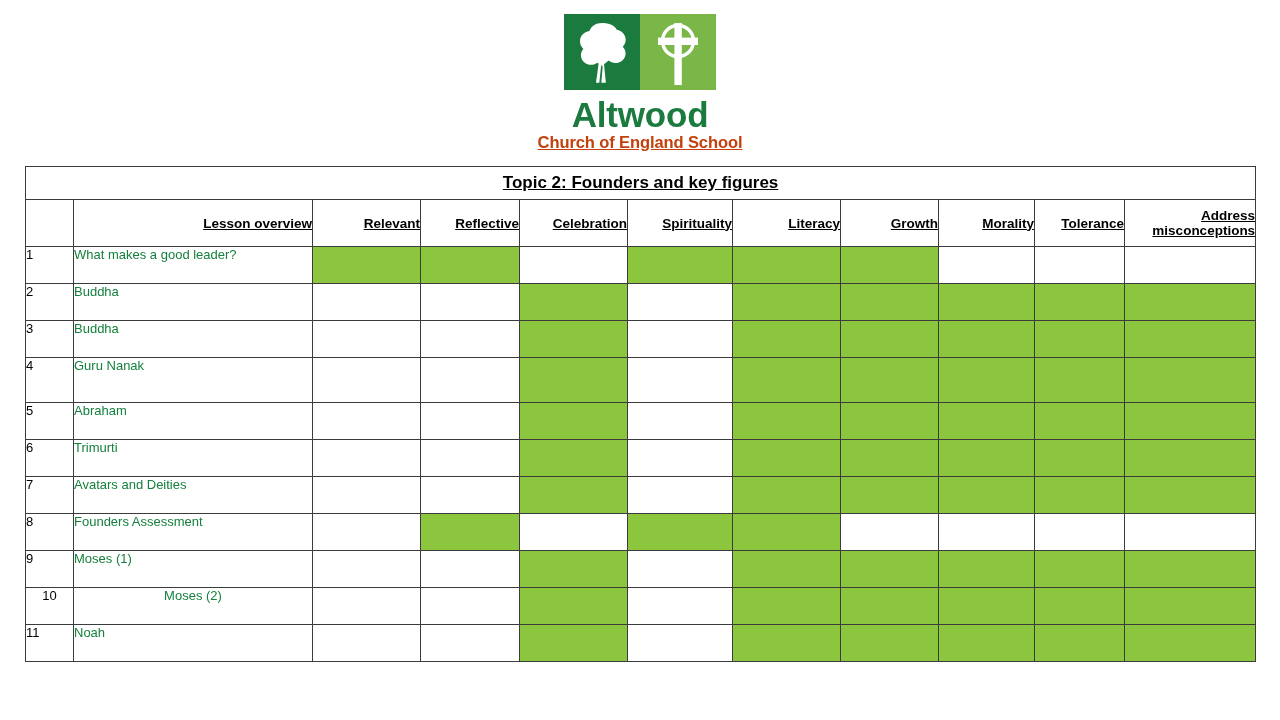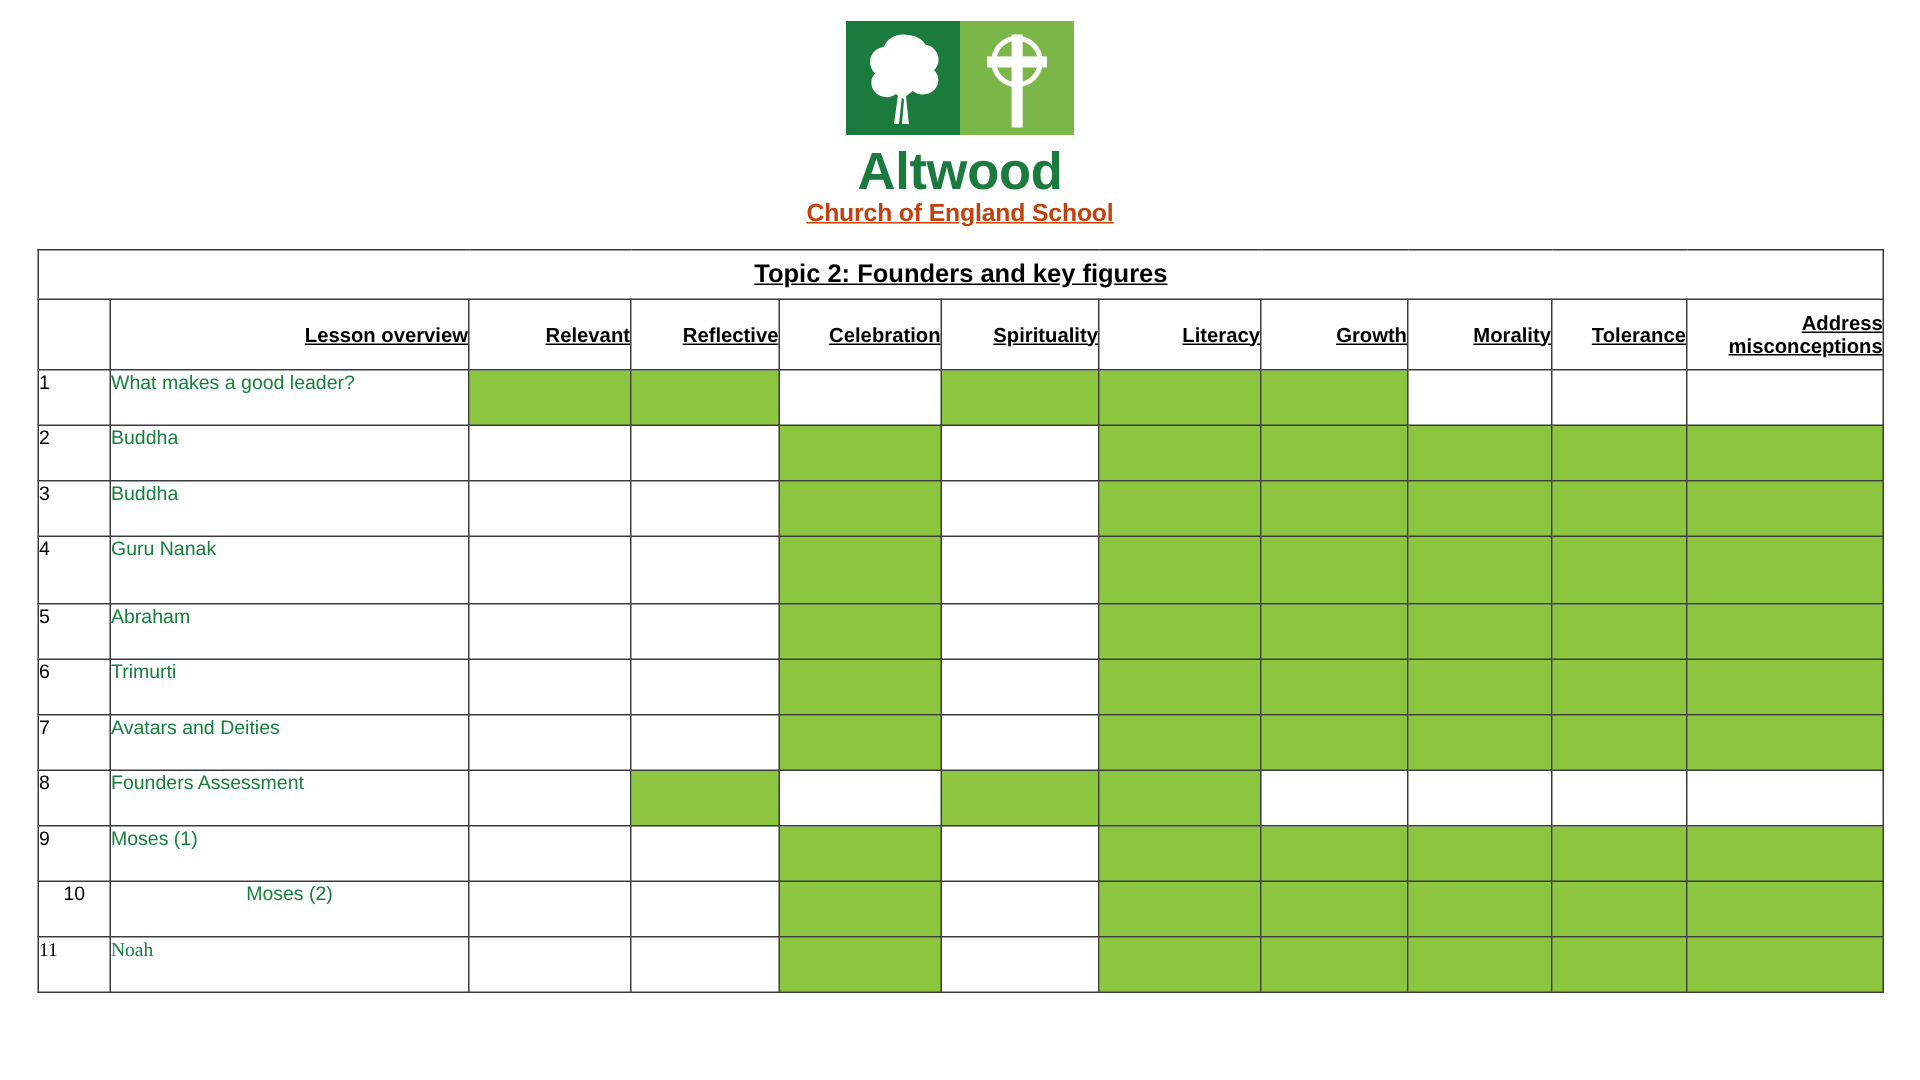--- a/index.html
+++ b/index.html
@@ -128,21 +128,21 @@
   tr.r1 td { height: 37px; }
   tr.r2 td { height: 37px; }
   tr.r3 td { height: 37px; }
   tr.r4 td { height: 45px; }
   tr.r5 td { height: 37px; }
   tr.r6 td { height: 37px; }
   tr.r7 td { height: 37px; }
   tr.r8 td { height: 37px; }
   tr.r9 td { height: 37px; }
   tr.r10 td { height: 37px; text-align: center; }
-  tr.r11 td { height: 37px; font-family: Liberation Serif, serif; }
+  tr.r11 td { height: 37px; }
 </style>
 </head>
 <body>
 
 <div class="page">
 
   <div class="logo-block">
     <div class="logo-mark">
       <div class="logo-panel left">
         <svg viewBox="0 0 76 76" xmlns="http://www.w3.org/2000/svg" aria-hidden="true">

